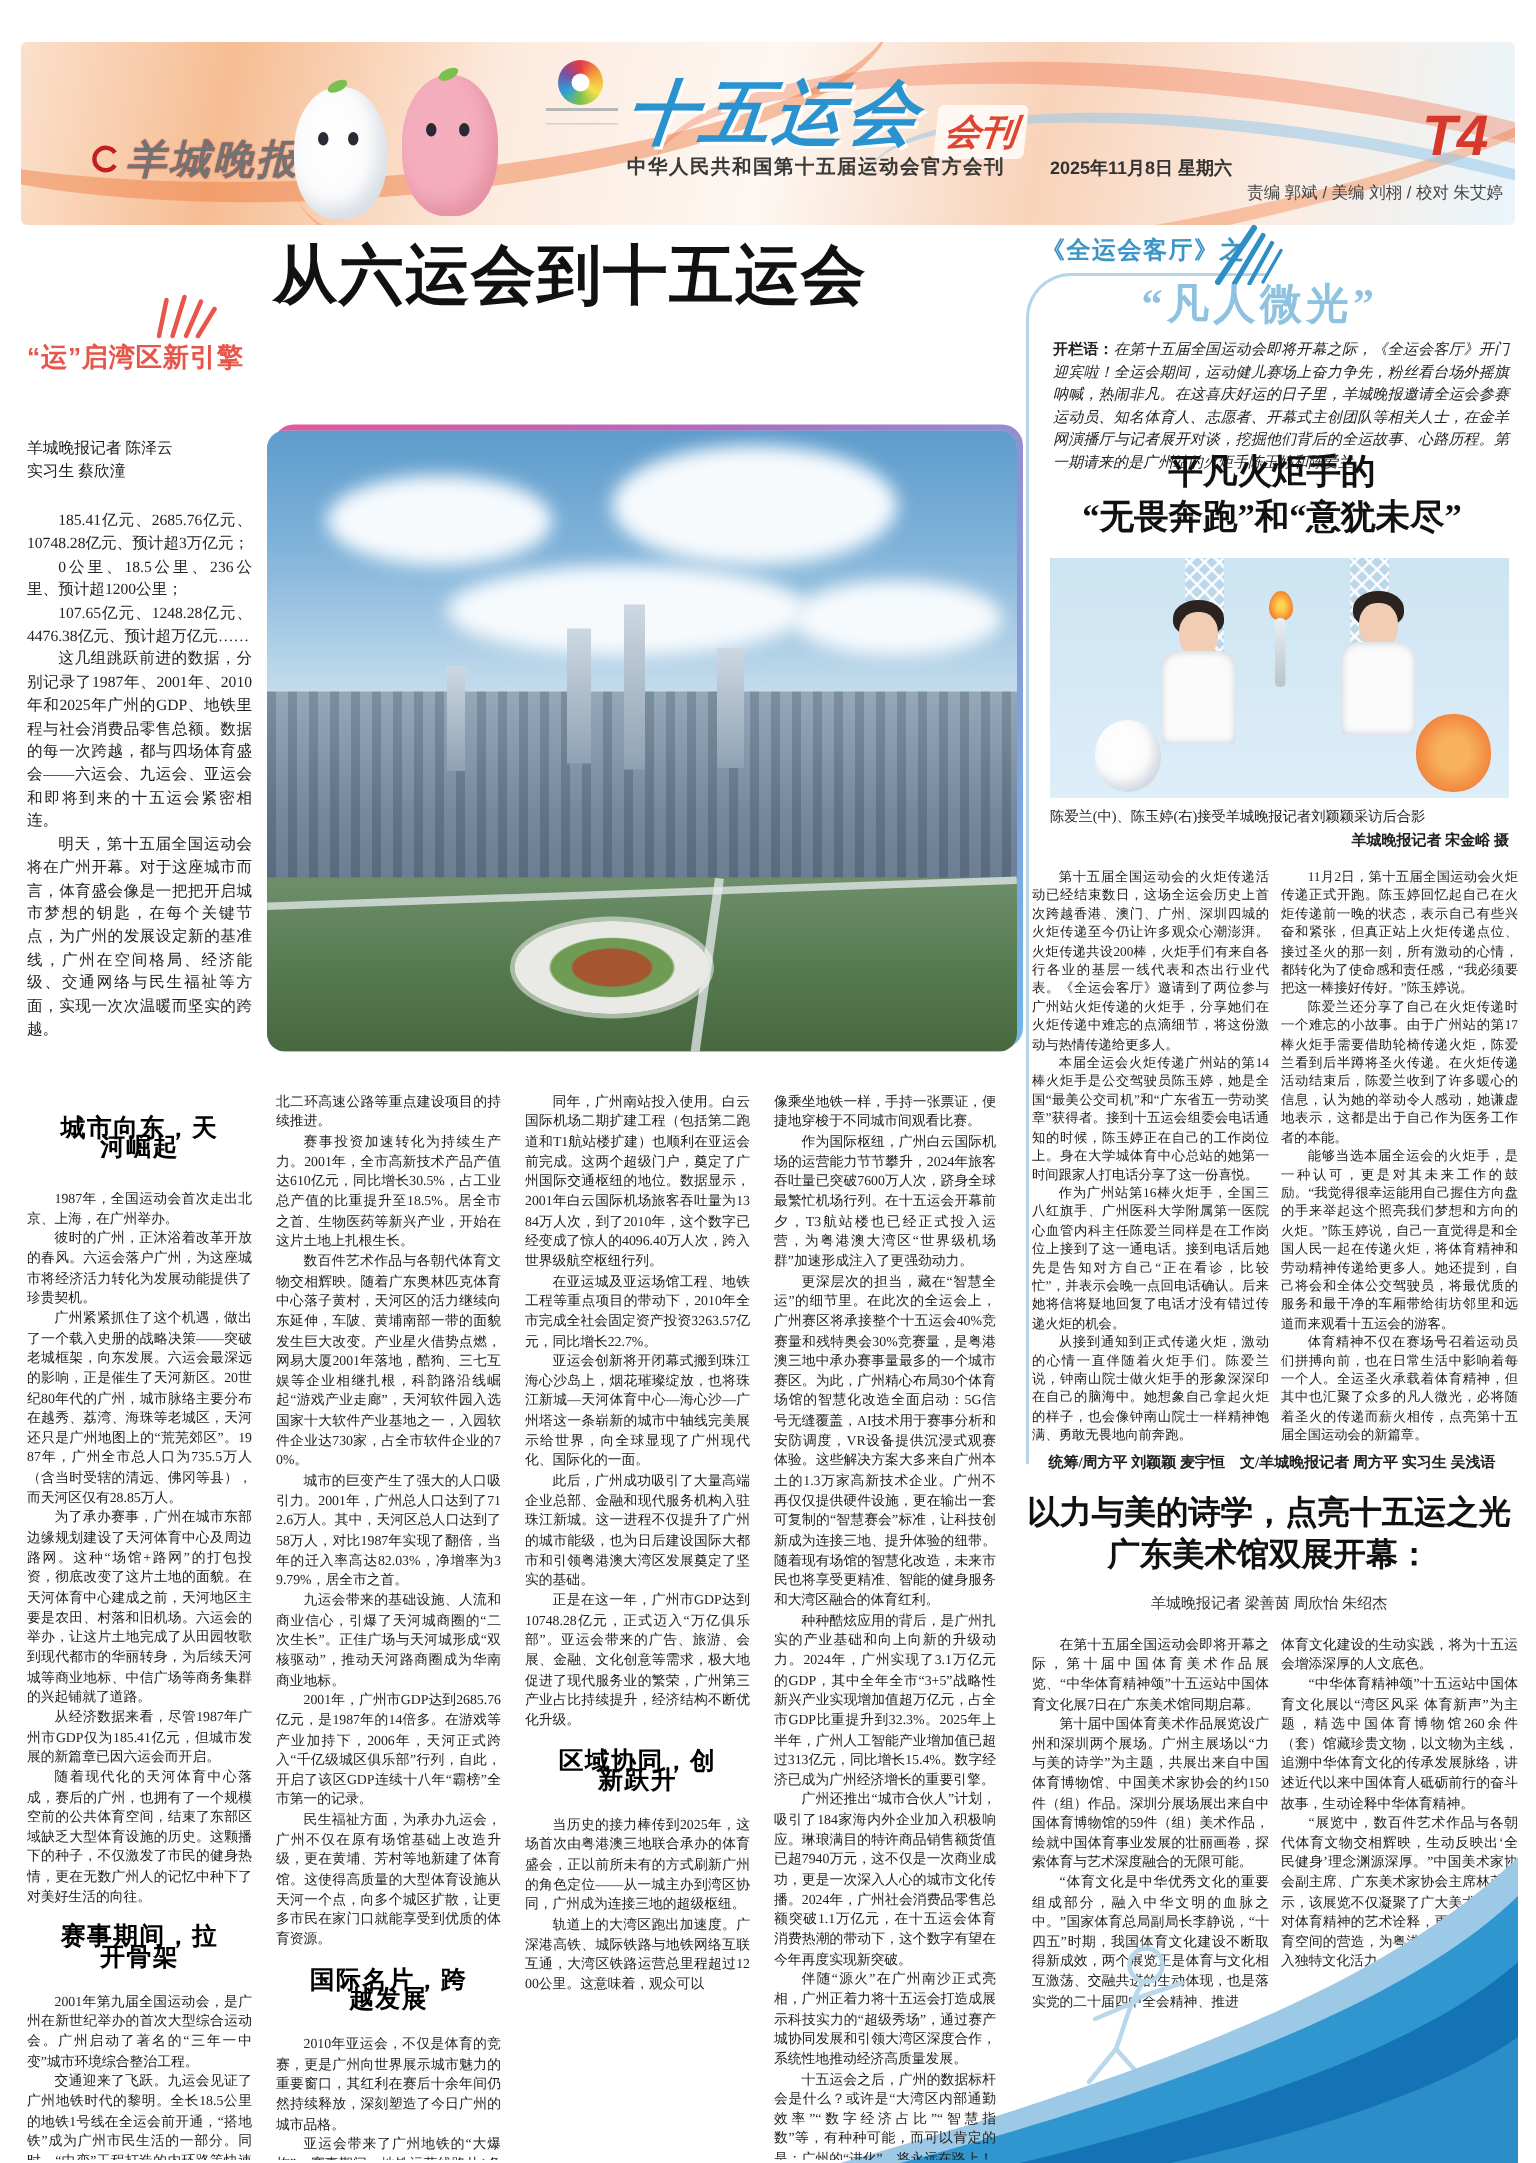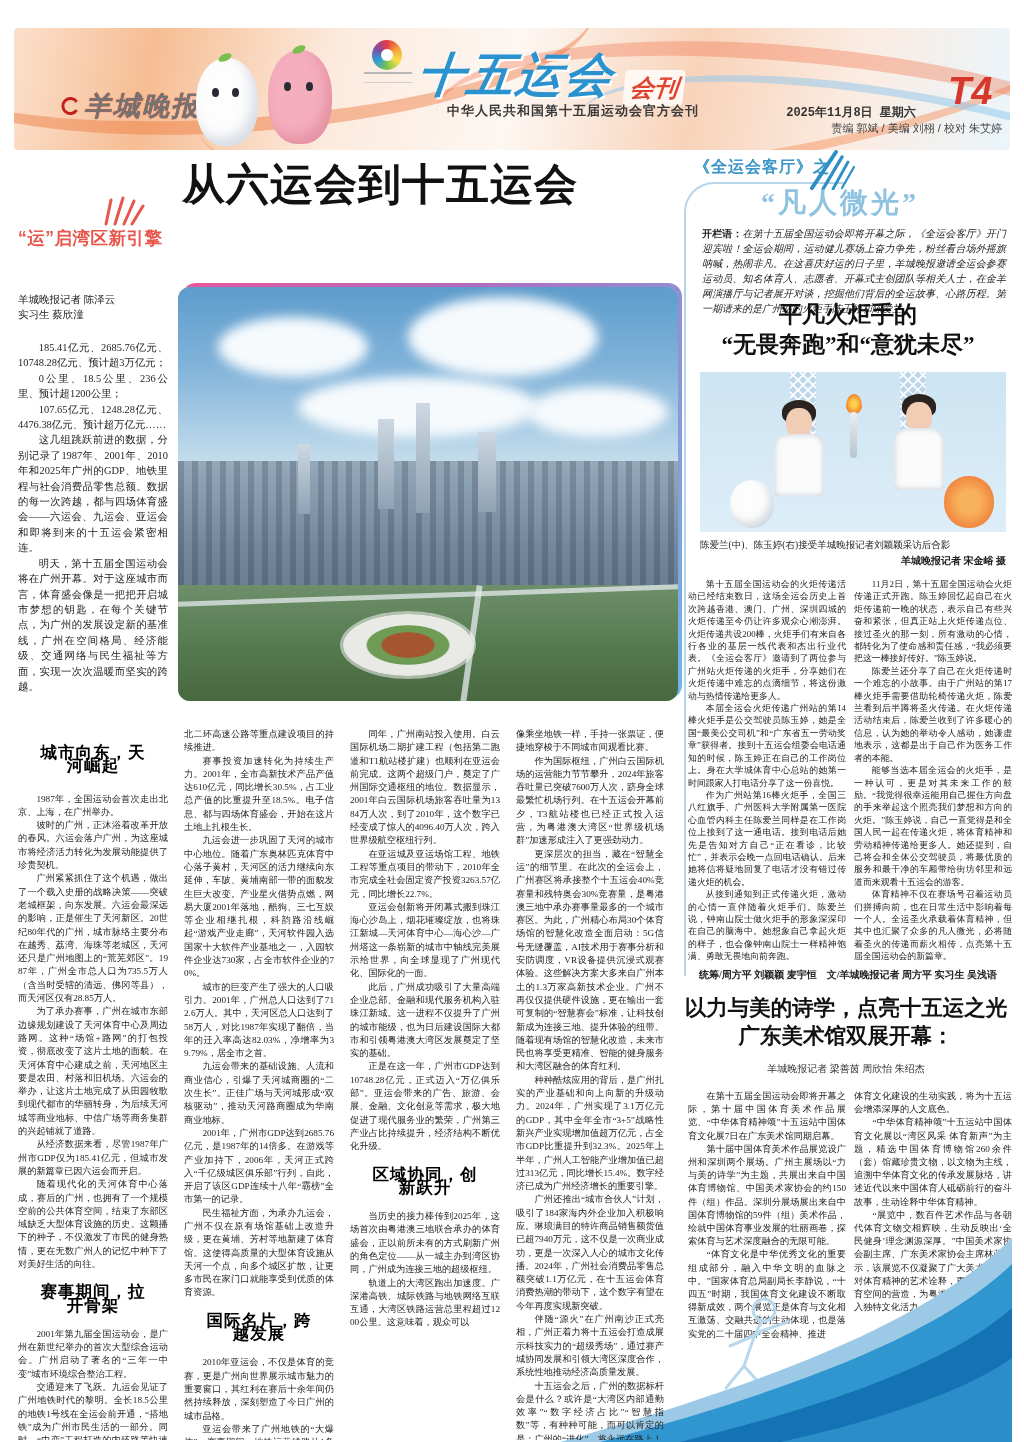--- a/index.html
+++ b/index.html
@@ -23,25 +23,25 @@
   .m-leaf{position:absolute;width:14px;height:7px;background:#7bbf4e;border-radius:50%;transform:rotate(-25deg);}
   .emblem{left:372px;top:40px;width:30px;height:30px;border-radius:50%;
     background:conic-gradient(#e63946,#f4a23c,#f7e14d,#7cc24a,#2e9fd8,#7b4fa5,#e63946);}
   .emblem::after{content:"";position:absolute;left:9px;top:9px;width:12px;height:12px;border-radius:50%;background:#fff;}
   .emblem-cap{left:364px;top:72px;width:48px;height:8px;border-top:2px solid #b7b7b7;border-bottom:1px solid #cfcfcf;}
   .big-title{left:418px;top:44px;display:flex;align-items:flex-start;gap:10px;}
   .bt-main{font-family:"Liberation Sans","DejaVu Sans",sans-serif;font-size:47px;font-weight:900;font-style:italic;
     color:#2a93cf;letter-spacing:2px;transform:skewX(-6deg);text-shadow:2px 2px 0 #fff;}
   .bt-sub{font-family:"Liberation Sans",sans-serif;font-size:24px;font-weight:900;font-style:italic;color:#df4430;
     background:#fff8f2;border-radius:4px;padding:2px 6px;margin-top:26px;transform:skewX(-6deg);}
-  .bt-line{left:418px;top:102px;width:310px;text-align:center;font-family:"Liberation Sans",sans-serif;
+  .bt-line{left:418px;top:102px;width:310px;text-align:left;font-family:"Liberation Sans",sans-serif;
     font-size:13px;font-weight:bold;color:#3a3a3a;letter-spacing:1px;}
   .page-no{left:948px;top:70px;font-family:"Liberation Sans",sans-serif;font-size:38px;font-weight:900;
     font-style:italic;color:#d6392c;}
-  .date-line{left:700px;top:104px;width:302px;text-align:center;font-family:Liberation Mono, monospace;
+  .date-line{left:700px;top:104px;width:302px;text-align:left;font-family:Liberation Sans, sans-serif;
     font-size:12px;font-weight:bold;color:#333;}
   .credit-line{left:660px;top:121px;width:342px;text-align:right;font-family:"Liberation Sans",sans-serif;
     font-size:11px;color:#444;}
   
   .kicker-rays{left:100px;top:194px;}
   .kicker{left:18px;top:226px;width:160px;font-family:"Liberation Sans",sans-serif;
     font-size:17.5px;font-weight:900;color:#e8554a;letter-spacing:.5px;}
   .headline{left:182px;top:158px;width:492px;font-size:43px;line-height:54px;font-weight:900;
     letter-spacing:1px;color:#111;text-align:justify;}
   .byline{left:18px;top:292px;width:150px;font-size:10.5px;line-height:15px;color:#222;}
@@ -309,22 +309,22 @@
       </div>
     <div class="sec-h">赛事期间，拉开骨架</div>
     <div>
         <p>2001年第九届全国运动会，是广州在新世纪举办的首次大型综合运动会。广州启动了著名的“三年一中变”城市环境综合整治工程。</p>
         <p>交通迎来了飞跃。九运会见证了广州地铁时代的黎明。全长18.5公里的地铁1号线在全运会前开通，“搭地铁”成为广州市民生活的一部分。同时，“中变”工程打造的内环路等快速交通网，像动脉一样盘活了整座城市。广州新机场迁建工程、地铁二号线工程、新机场高速公路第一期工程、</p>
       </div>
   </div>
   <div class="ccol c2">
     <div>
         <p class="cont">北二环高速公路等重点建设项目的持续推进。</p>
-        <p>赛事投资加速转化为持续生产力。2001年，全市高新技术产品产值达610亿元，同比增长30.5%，占工业总产值的比重提升至18.5%。电子信息、都与四场体育盛会，开始在这片土地上扎根生长。</p>
-        <p>九运会进一步巩固了天河的城市中心地位。随着广东奥林匹克体育中心落子黄村，天河区的活力继续向东延伸，车陂、黄埔南部一带的面貌发生巨大改变。产业星火借势点燃，网易大厦2001年落地，酷狗、三七互娱等企业相继扎根，科韵路沿线崛起“游戏产业走廊”，天河软件园入选国家十大软件产业基地之一，入园软件企业达730家，占全市软件企业的70%。</p>
+        <p>赛事投资加速转化为持续生产力。2001年，全市高新技术产品产值达610亿元，同比增长30.5%，占工业总产值的比重提升至18.5%。居全市之首、生物医药等新兴产业，开始在这片土地上扎根生长。</p>
+        <p>数百件艺术作品与各朝代体育文物交相辉映。随着广东奥林匹克体育中心落子黄村，天河区的活力继续向东延伸，车陂、黄埔南部一带的面貌发生巨大改变。产业星火借势点燃，网易大厦2001年落地，酷狗、三七互娱等企业相继扎根，科韵路沿线崛起“游戏产业走廊”，天河软件园入选国家十大软件产业基地之一，入园软件企业达730家，占全市软件企业的70%。</p>
         <p>城市的巨变产生了强大的人口吸引力。2001年，广州总人口达到了712.6万人。其中，天河区总人口达到了58万人，对比1987年实现了翻倍，当年的迁入率高达82.03%，净增率为39.79%，居全市之首。</p>
         <p>九运会带来的基础设施、人流和商业信心，引爆了天河城商圈的“二次生长”。正佳广场与天河城形成“双核驱动”，推动天河路商圈成为华南商业地标。</p>
         <p>2001年，广州市GDP达到2685.76亿元，是1987年的14倍多。在游戏等产业加持下，2006年，天河正式跨入“千亿级城区俱乐部”行列，自此，开启了该区GDP连续十八年“霸榜”全市第一的记录。</p>
         <p>民生福祉方面，为承办九运会，广州不仅在原有场馆基础上改造升级，更在黄埔、芳村等地新建了体育馆。这使得高质量的大型体育设施从天河一个点，向多个城区扩散，让更多市民在家门口就能享受到优质的体育资源。</p>
       </div>
     <div class="sec-h">国际名片，跨越发展</div>
     <div>
         <p>2010年亚运会，不仅是体育的竞赛，更是广州向世界展示城市魅力的重要窗口，其红利在赛后十余年间仍然持续释放，深刻塑造了今日广州的城市品格。</p>
         <p>亚运会带来了广州地铁的“大爆炸”。赛事期间，地铁运营线路从1条猛增至8条，运营总里程达到236公里（含广佛线）。一张覆盖全市的现代化地铁网络就此织就。</p>
       </div>

